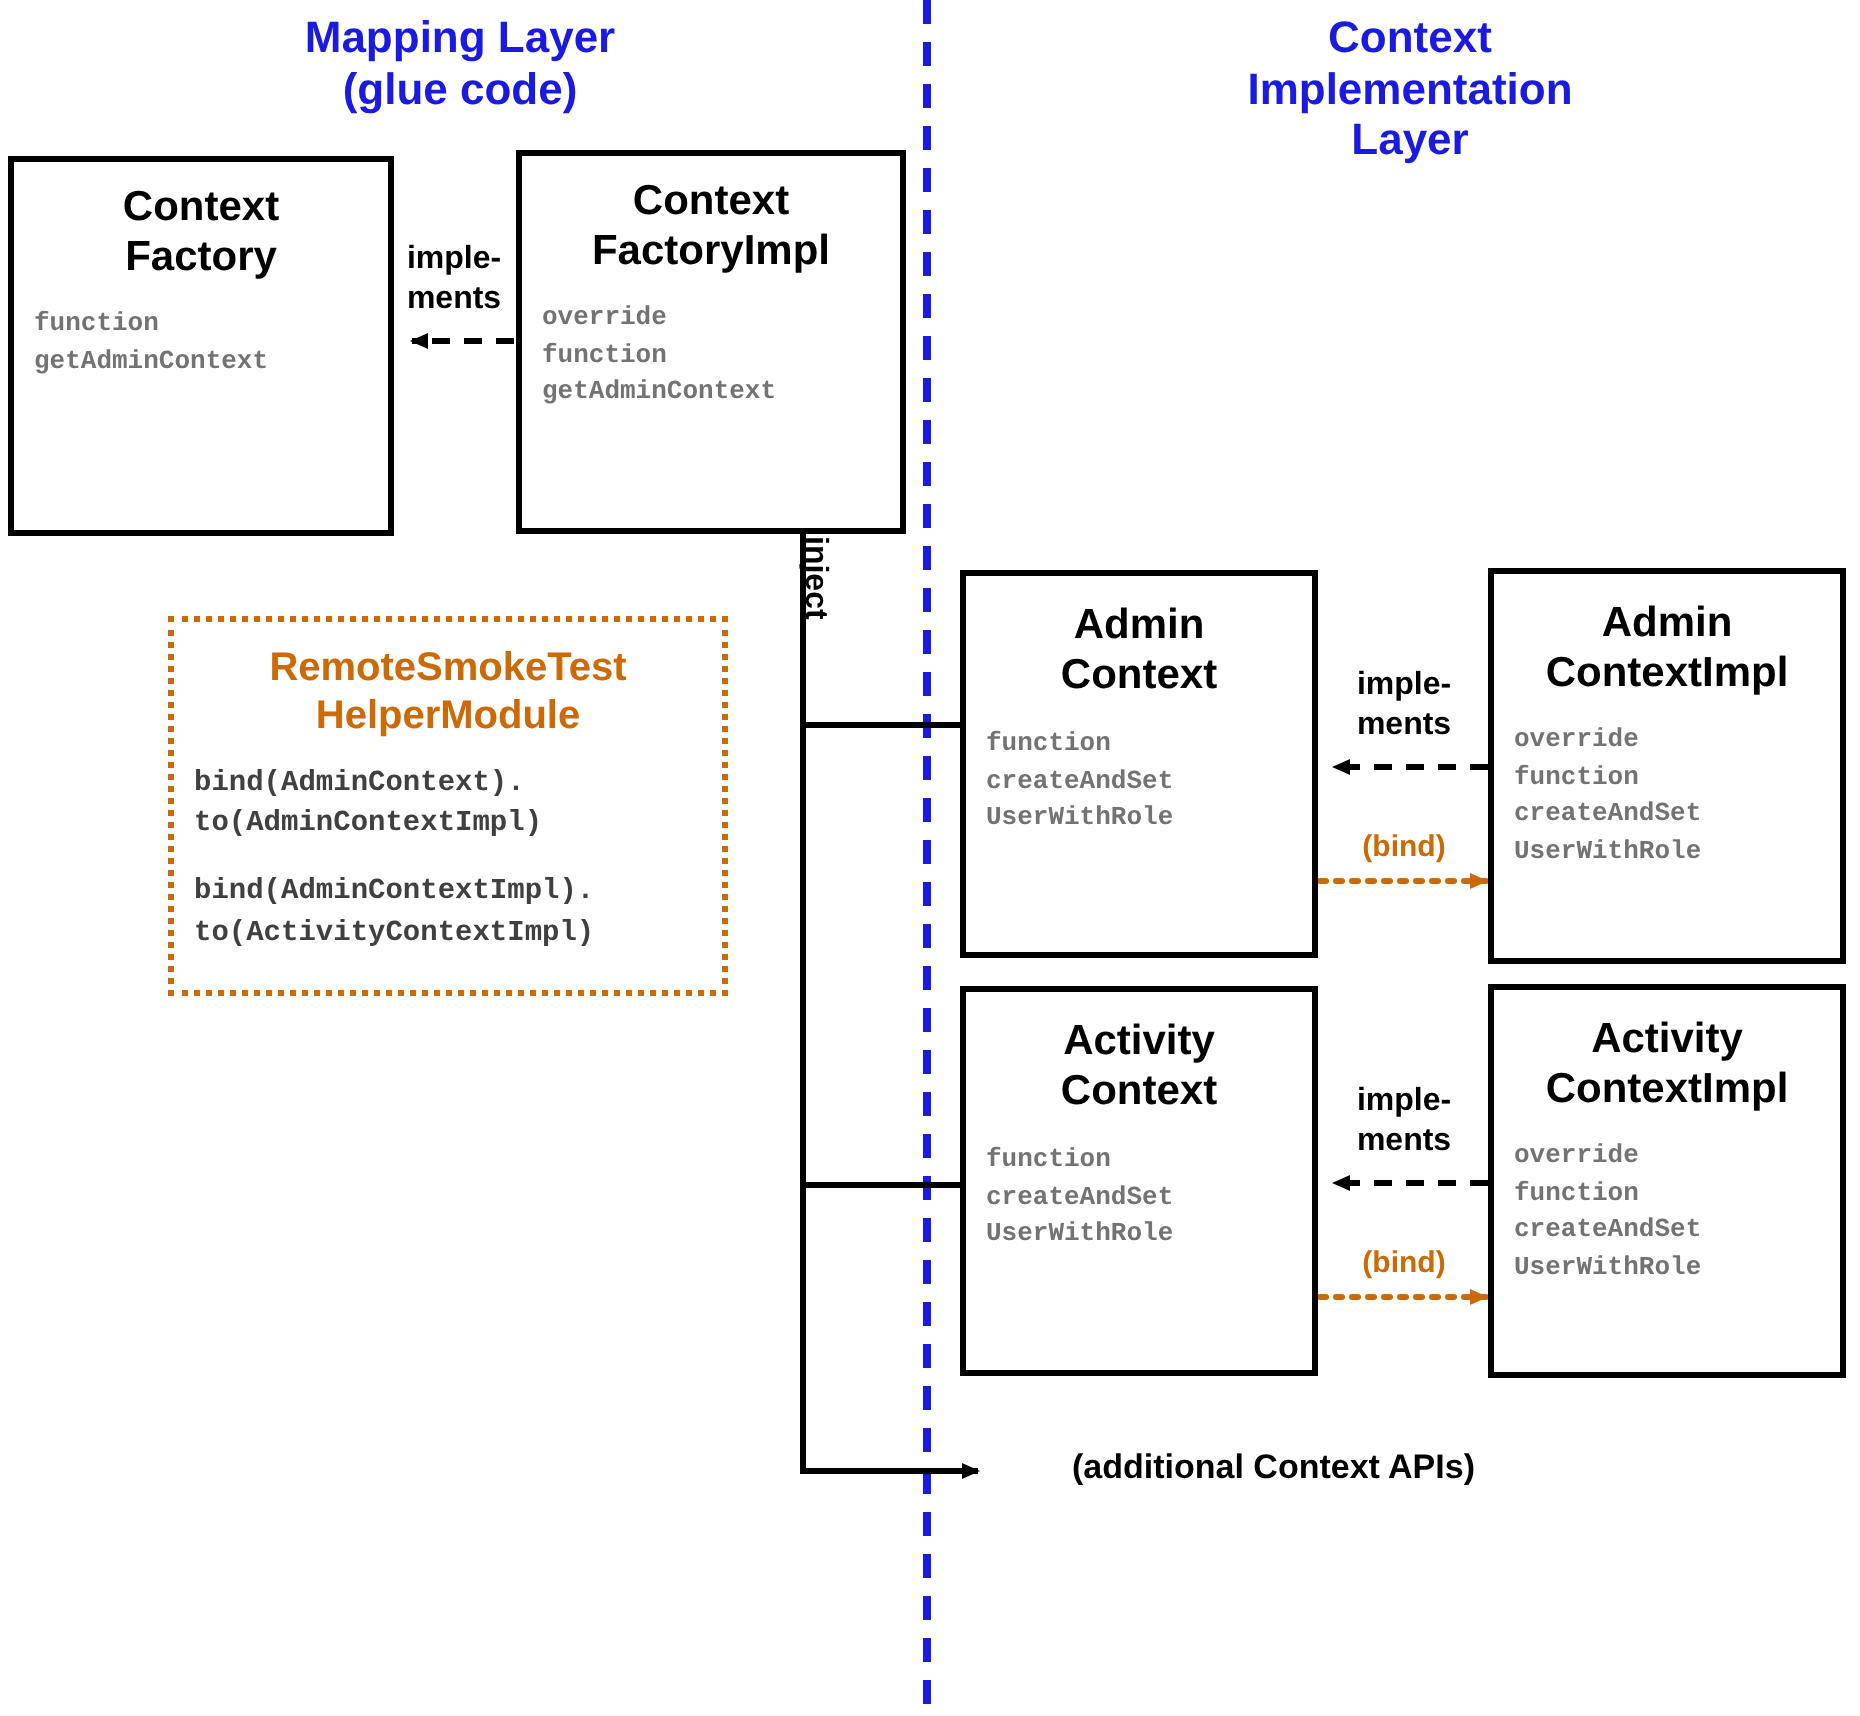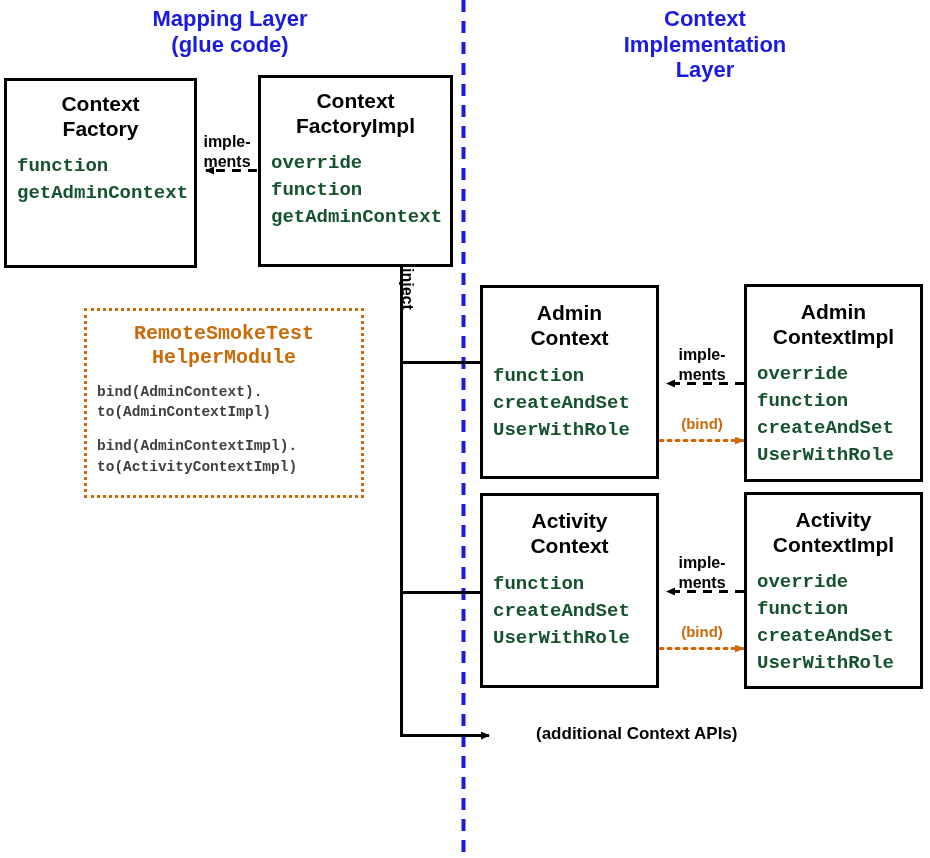--- a/index.html
+++ b/index.html
@@ -44,23 +44,23 @@
     font-weight: bold;
     font-size: 21px;
     line-height: 1.2;
     color: #000000;
     white-space: pre-line;
     font-family: "Liberation Sans", sans-serif;
   }
   .class-members {
     font-family: "Liberation Mono", monospace;
     font-weight: bold;
-    font-size: 19px;
+    font-size: 13px;
     line-height: 1.42;
-    color: #14532d;
+    color: #737373;
     white-space: pre-line;
   }
 
   #box-context-factory      { left: 4px;   top: 78px;  width: 193px; height: 190px; }
   #box-context-factory-impl { left: 258px; top: 75px;  width: 195px; height: 192px; }
   #box-admin-context        { left: 480px; top: 285px; width: 179px; height: 194px; }
   #box-admin-context-impl   { left: 744px; top: 284px; width: 179px; height: 198px; }
   #box-activity-context     { left: 480px; top: 493px; width: 179px; height: 195px; }
   #box-activity-ctx-impl    { left: 744px; top: 492px; width: 179px; height: 197px; }
 
@@ -89,21 +89,21 @@
     background: #ffffff;
   }
   .module-title {
     text-align: center;
     font-weight: bold;
     font-size: 20px;
     line-height: 1.22;
     color: #cc6a08;
     white-space: pre-line;
     margin: 11px 0 0 0;
-    font-family: Liberation Mono, monospace;
+    font-family: Liberation Sans, sans-serif;
   }
   .module-code {
     font-family: "Liberation Mono", monospace;
     font-weight: bold;
     font-size: 14.5px;
     line-height: 1.42;
     color: #404040;
     white-space: pre-line;
     margin: 11px 0 0 10px;
   }
@@ -112,21 +112,20 @@
   
   .rel-label {
     position: absolute;
     font-family: "Liberation Sans", sans-serif;
     font-weight: bold;
     font-size: 16px;
     line-height: 1.28;
     color: #000000;
     text-align: center;
     white-space: pre-line;
-    margin-top: 12px;
   }
   #label-implements-factory  { left: 195px; top: 120px; width: 64px; }
   #label-implements-admin    { left: 659px; top: 333px; width: 86px; }
   #label-implements-activity { left: 659px; top: 541px; width: 86px; }
 
   .bind-label {
     position: absolute;
     font-family: Liberation Sans, sans-serif;
     font-weight: bold;
     font-size: 15px;

